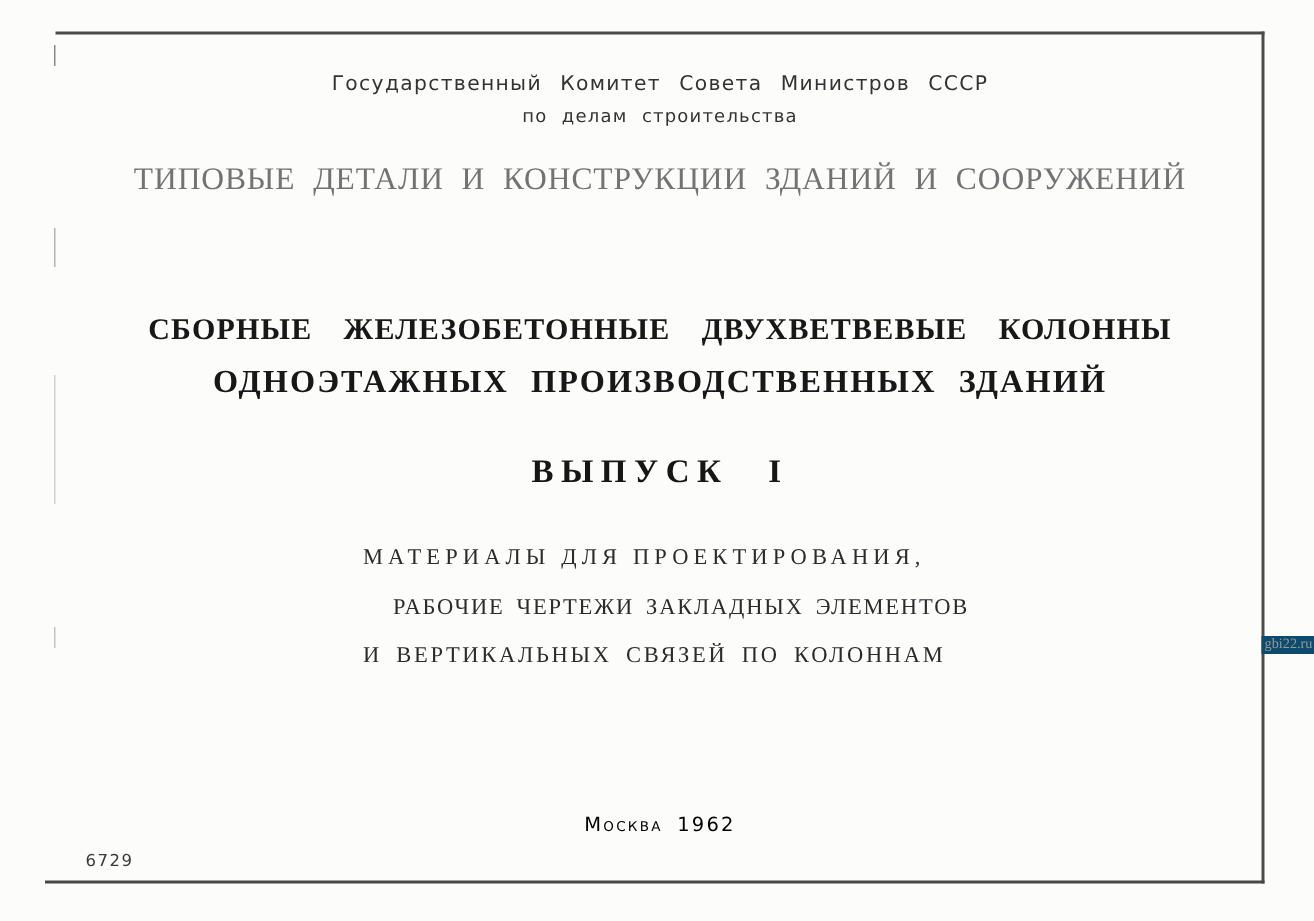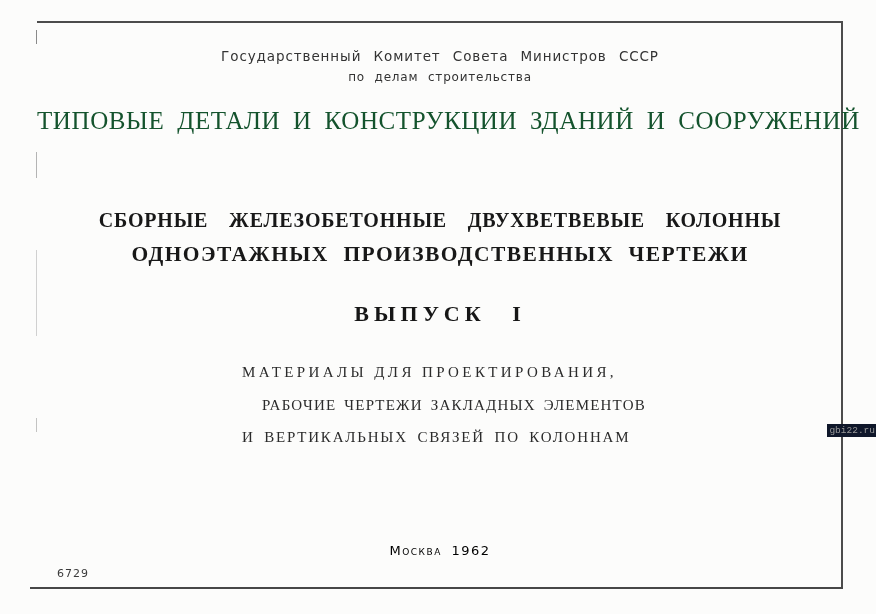--- a/index.html
+++ b/index.html
@@ -28,21 +28,21 @@
   }
   
   .hand {
     font-family: "DejaVu Sans", sans-serif;
     color: #333;
   }
   .hdr1 { top:48px;  font-size:13.5px; letter-spacing:0.9px; word-spacing:7px; }
   .hdr2 { top:70px;  font-size:12px;   letter-spacing:0.8px; word-spacing:5px; }
 
   .series-header {
-    top:107px; font-size:25px; letter-spacing:0.6px; word-spacing:6px; color:#14532d;
+    top:107px; font-size:21px; letter-spacing:0.6px; word-spacing:6px; color:#737373;
   }
   .series-number {
     top:157px; font-size:21px; font-weight:bold; letter-spacing:2px; color:#1d1d1d;
   }
   .title1 {
     top:209px; font-size:20px; font-weight:bold; letter-spacing:0.8px; word-spacing:15px; color:#181818;
   }
   .title2 {
     top:242px; font-size:21.5px; font-weight:bold; letter-spacing:1.4px; word-spacing:8px; color:#181818;
   }
@@ -63,22 +63,22 @@
   }
   .doc-number {
     position:absolute; left:57px; top:567px; font-family:"DejaVu Sans", sans-serif;
     font-size:11px; letter-spacing:1px; color:#3a3a3a;
   }
   .print-code {
     position:absolute; left:109px; top:600px; font-family:"DejaVu Sans", sans-serif;
     font-size:7px; color:#555;margin-top:36px;
   }
   .watermark {
-    position:absolute; right:0px; top:424px; font-family:Liberation Mono, monospace;
-    font-size:9.5px; color:#999; background:#0f172a; padding:1px 1px 1px 2px;
+    position:absolute; right:0px; top:424px; font-family:Liberation Serif, serif;
+    font-size:9.5px; color:#999; background:#0c4a6e; padding:1px 1px 1px 2px;
   }
 </style>
 </head>
 <body>
 
 <div class="page">
 
   <div class="frame-top"></div>
   <div class="frame-right"></div>
   <div class="frame-bottom"></div>
@@ -86,21 +86,21 @@
   <div class="frame-left-dash dash2"></div>
   <div class="frame-left-dash dash3"></div>
   <div class="frame-left-dash dash4"></div>
 
   <div class="center-line hand hdr1">Государственный Комитет Совета Министров СССР</div>
   <div class="center-line hand hdr2">по делам строительства</div>
 
   <div class="center-line series-header">ТИПОВЫЕ ДЕТАЛИ И КОНСТРУКЦИИ ЗДАНИЙ И СООРУЖЕНИЙ</div>
 
   <div class="center-line title1">СБОРНЫЕ ЖЕЛЕЗОБЕТОННЫЕ ДВУХВЕТВЕВЫЕ КОЛОННЫ</div>
-  <div class="center-line title2">ОДНОЭТАЖНЫХ ПРОИЗВОДСТВЕННЫХ ЧЕРТЕЖИ</div>
+  <div class="center-line title2">ОДНОЭТАЖНЫХ ПРОИЗВОДСТВЕННЫХ ЗДАНИЙ</div>
 
   <div class="center-line issue">ВЫПУСК I</div>
 
   <div class="subtitle-block">
     <div class="sub1">МАТЕРИАЛЫ ДЛЯ ПРОЕКТИРОВАНИЯ,</div>
     <div class="sub2">РАБОЧИЕ ЧЕРТЕЖИ ЗАКЛАДНЫХ ЭЛЕМЕНТОВ</div>
     <div class="sub3">И ВЕРТИКАЛЬНЫХ СВЯЗЕЙ ПО КОЛОННАМ</div>
   </div>
 
   <div class="center-line hand city-year">Москва 1962</div>

